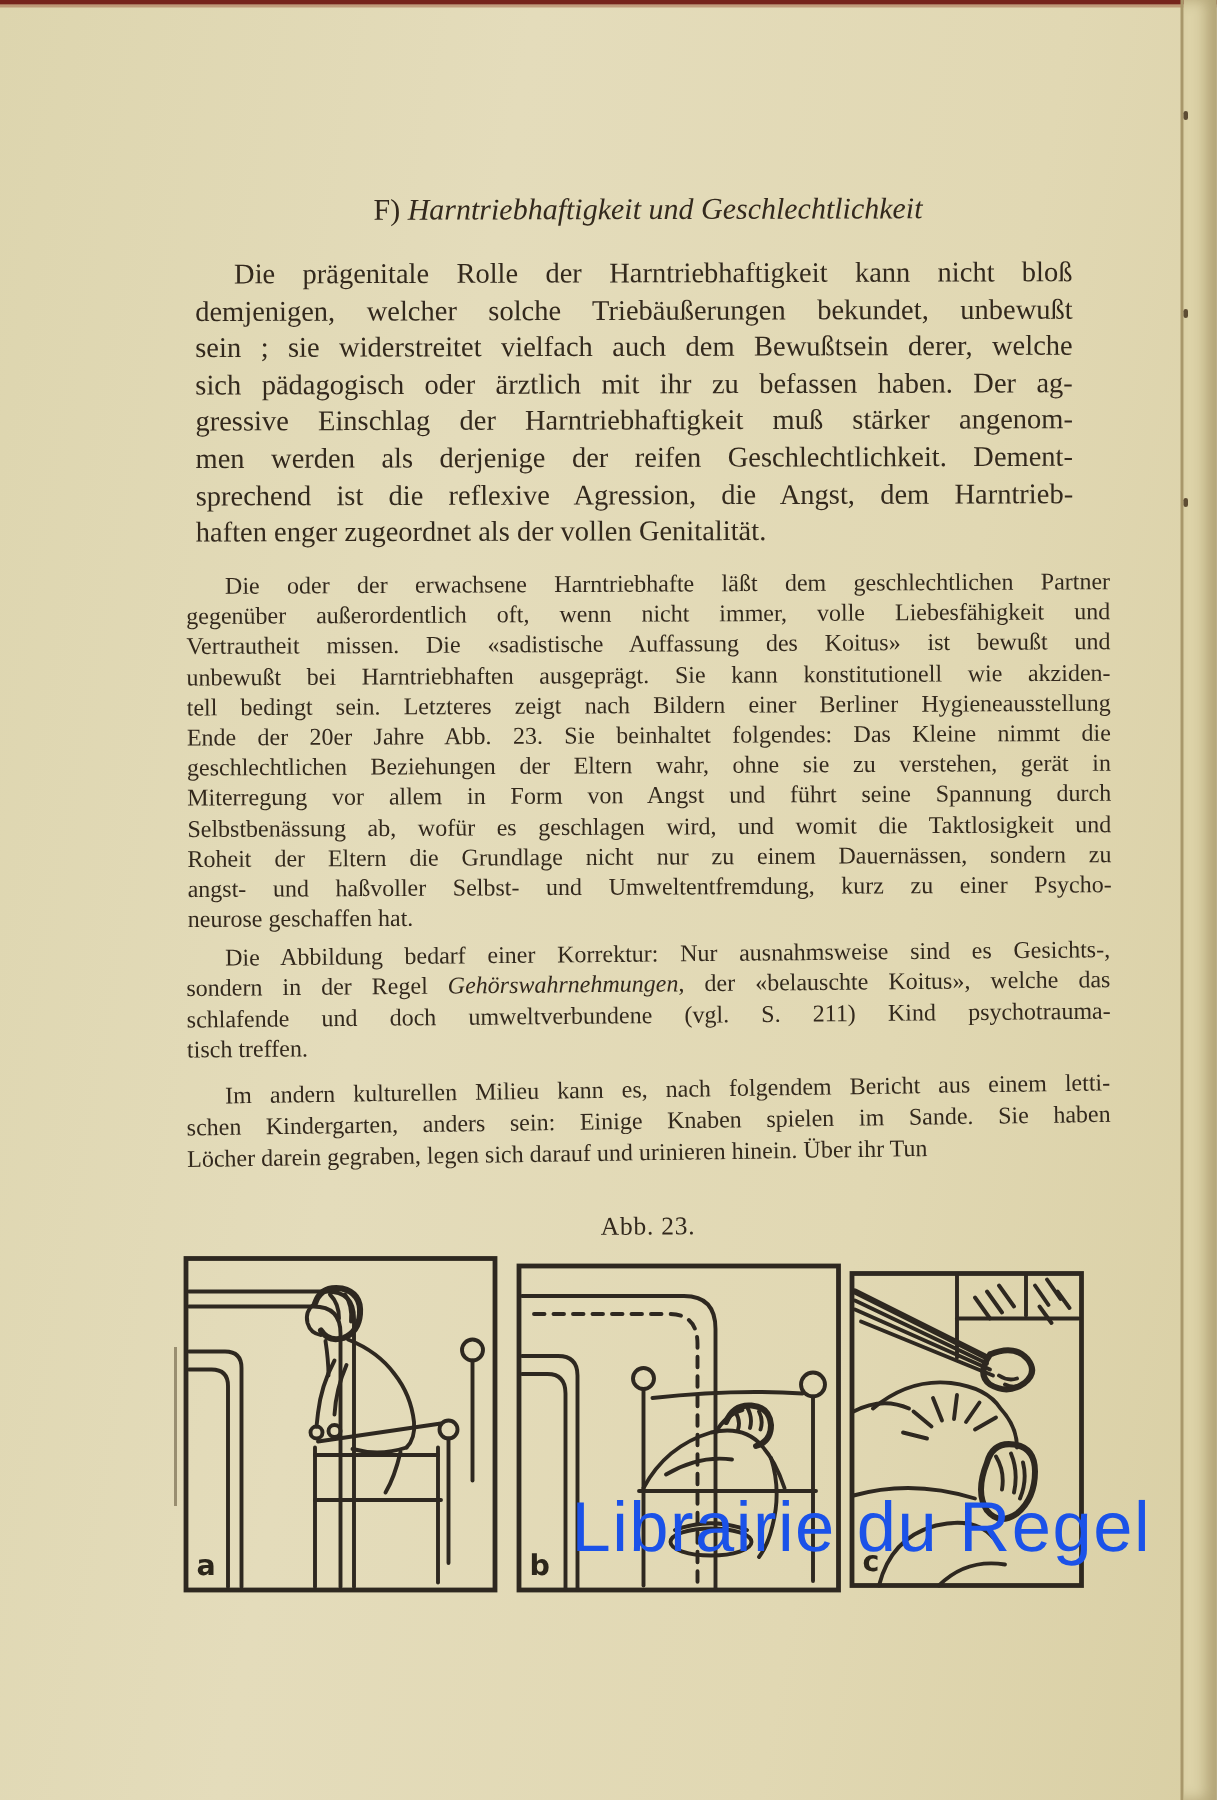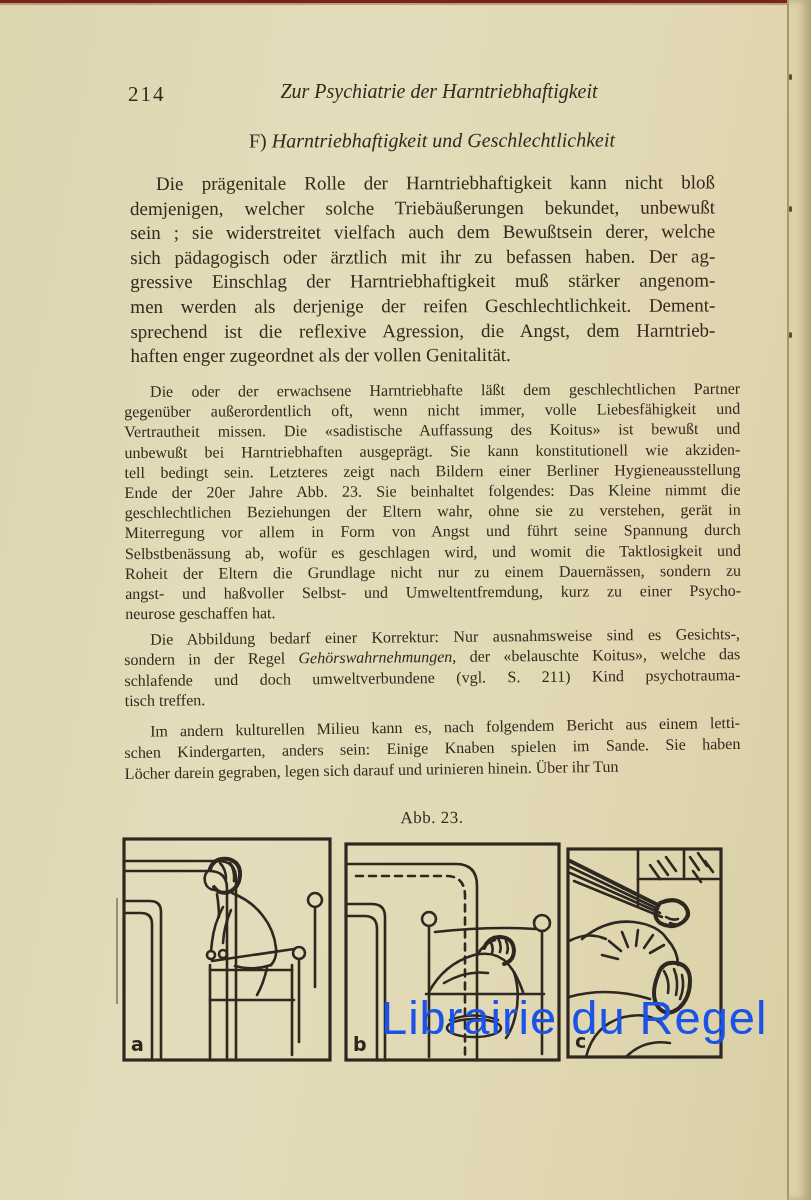--- a/index.html
+++ b/index.html
@@ -56,24 +56,20 @@
 
   <div class="top-edge"></div>
   <div class="top-edge2"></div>
   <div class="right-strip"></div>
   <div class="crease"></div>
   <div class="speck" style="left:789px;top:74px;"></div>
   <div class="speck" style="left:789px;top:206px;"></div>
   <div class="speck" style="left:789px;top:332px;"></div>
   <div class="margin-line"></div>
 
-  <div class="col header-row" style="position:absolute;">
-    <span class="page-number">214</span>
-    <div class="running-head">Zur Psychiatrie der Harntriebhaftigkeit</div>
-  </div>
 
   <div class="col section-heading" style="position:absolute;">
     <span>F)</span>
     <span> </span>
     <span class="it">Harntriebhaftigkeit und Geschlechtlichkeit</span>
   </div>
 
   <div class="para p1">
     <div class="line indent">Die prägenitale Rolle der Harntriebhaftigkeit kann nicht bloß</div>
     <div class="line">demjenigen, welcher solche Triebäußerungen bekundet, unbewußt</div>

